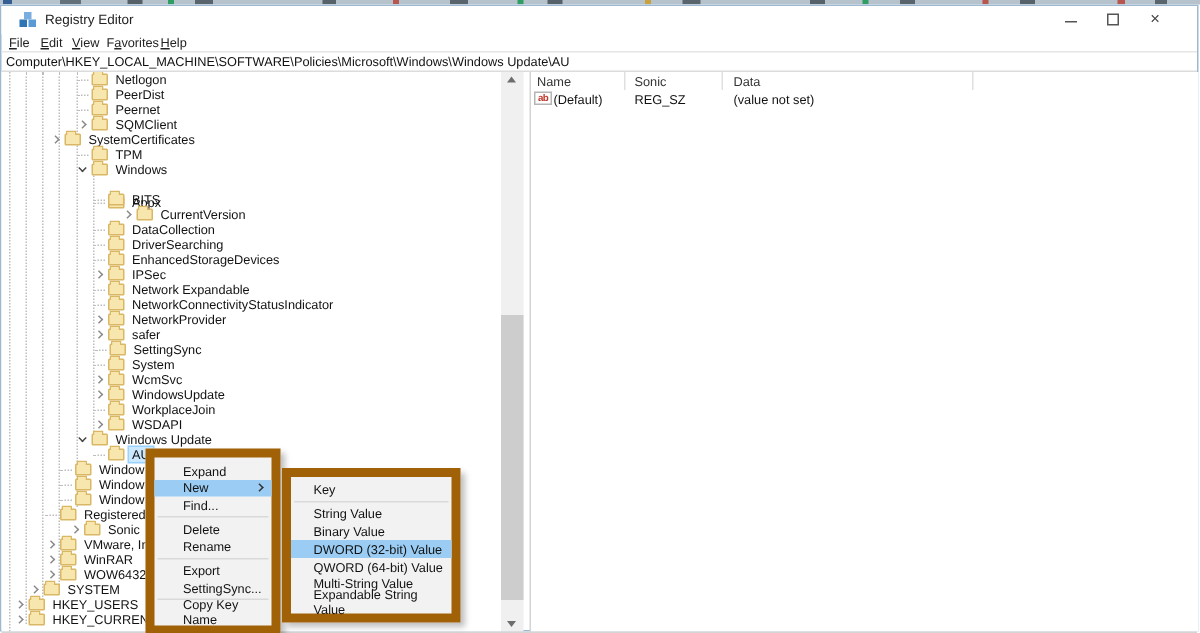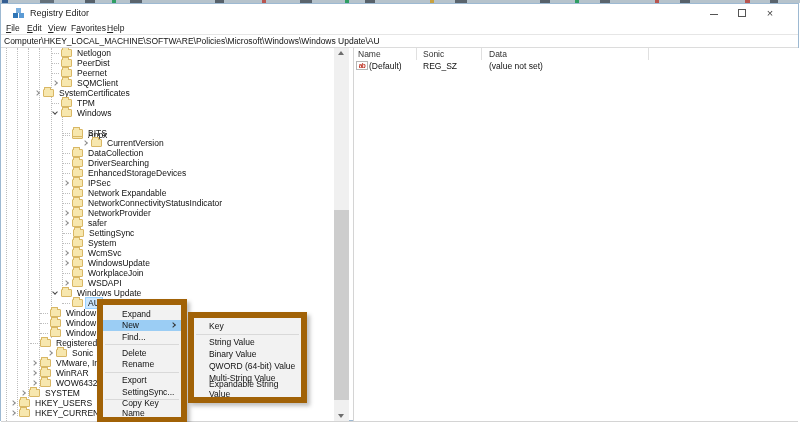--- a/index.html
+++ b/index.html
@@ -489,20 +489,23 @@
       </div>
       <div class="msep">
         <i></i>
       </div>
       <div class="mrow">
         <span>String Value</span>
       </div>
       <div class="mrow">
         <span>Binary Value</span>
       </div>
+      <div class="mrow hl">
+        <span>DWORD (32-bit) Value</span>
+      </div>
       <div class="mrow">
         <span>QWORD (64-bit) Value</span>
       </div>
       <div class="mrow">
         <span>Multi-String Value</span>
       </div>
       <div class="mrow">
         <span>Expandable String Value</span>
       </div>
     </div>

